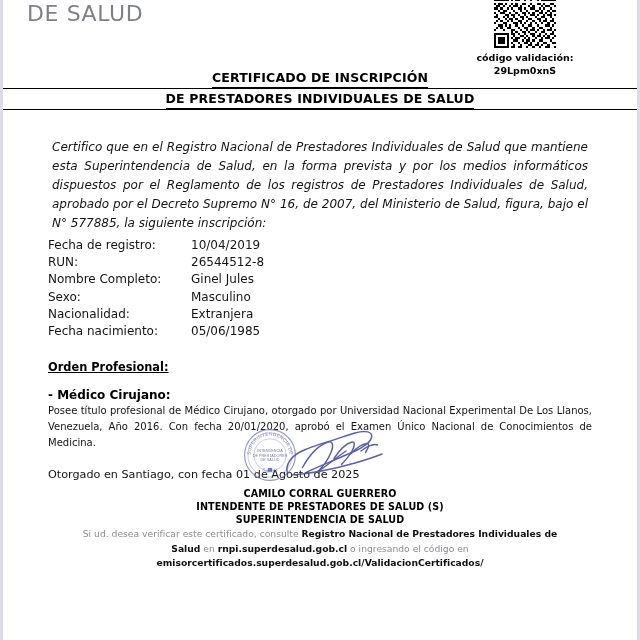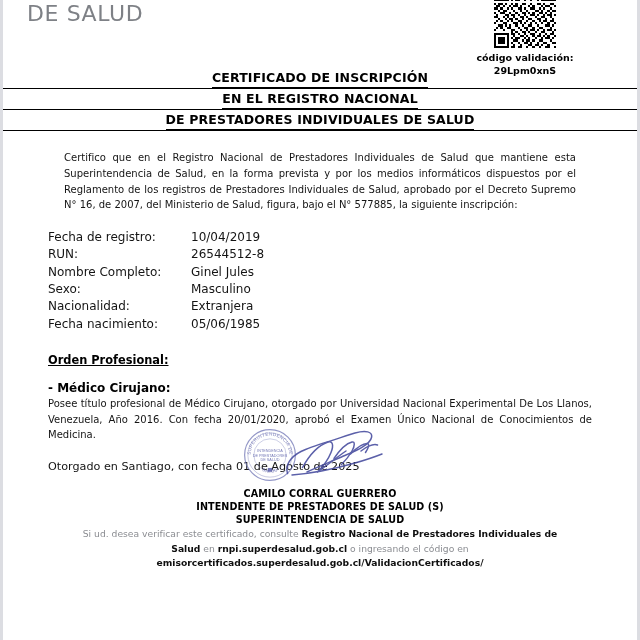--- a/index.html
+++ b/index.html
@@ -104,24 +104,25 @@
 
   
   .body-wrap {
     position: absolute;
     left: 45px;
     right: 45px;
     top: 134px;
   }
   .intro {
     text-align: justify;
-    font-size: 10px;
+    font-size: 12px;
     line-height: 1.58;
     color: #141414;
-    margin: 16px;
+    margin: 4px;
+    font-style: italic;
   }
 
   .fields {
     font-size: 12px;
     line-height: 1.44;
     border-collapse: collapse;
   }
   .fields td {
     padding: 0;
     vertical-align: top;
@@ -461,21 +462,20 @@
       </g>
     </svg>
     <div class="qr-caption">
       <span>código validación:</span>
       <span class="code">29Lpm0xnS</span>
     </div>
   </div>
 
   <div class="doc-title">
     <span class="tline"><span>CERTIFICADO DE INSCRIPCIÓN</span></span>
-    <span class="tline"><span>EN EL REGISTRO NACIONAL</span></span>
     <span class="tline"><span>DE PRESTADORES INDIVIDUALES DE SALUD</span></span>
   </div>
 
   <div class="body-wrap">
 
     <p class="intro">Certifico que en el Registro Nacional de Prestadores Individuales de Salud que mantiene esta Superintendencia de Salud, en la forma prevista y por los medios informáticos dispuestos por el Reglamento de los registros de Prestadores Individuales de Salud, aprobado por el Decreto Supremo N° 16, de 2007, del Ministerio de Salud, figura, bajo el N° 577885, la siguiente inscripción:</p>
 
     <table class="fields">
       <tbody>
         <tr>

